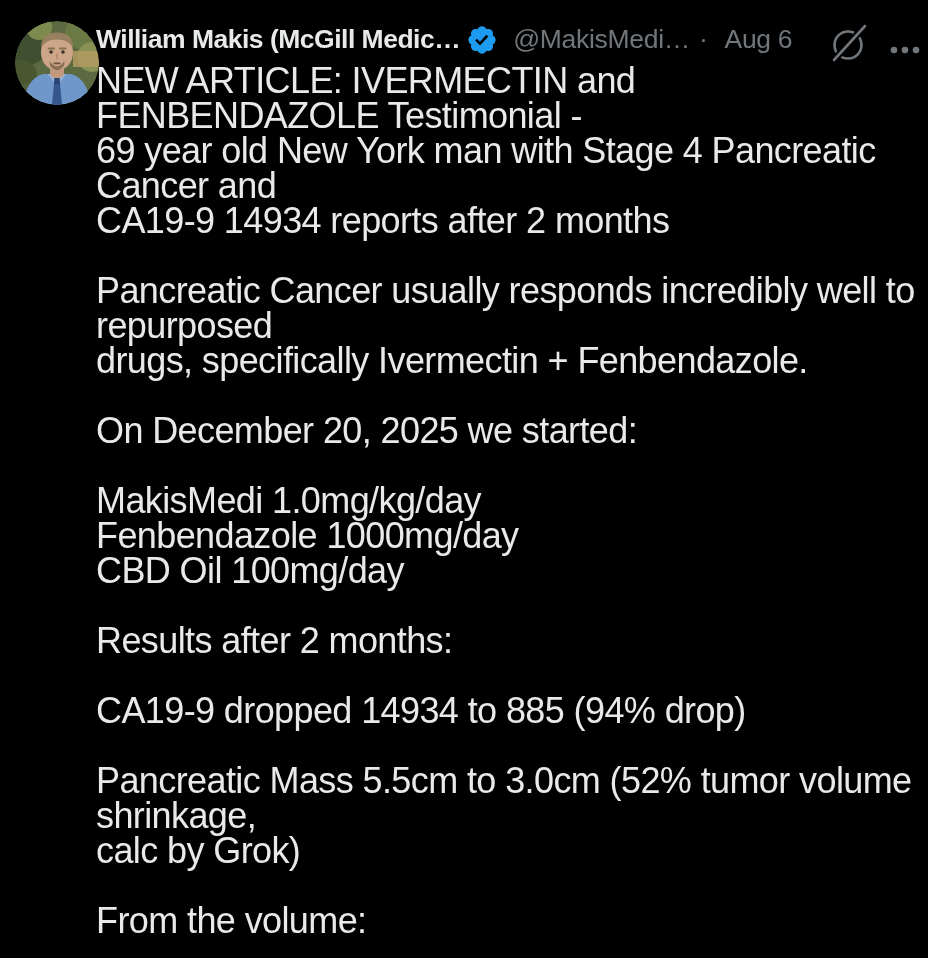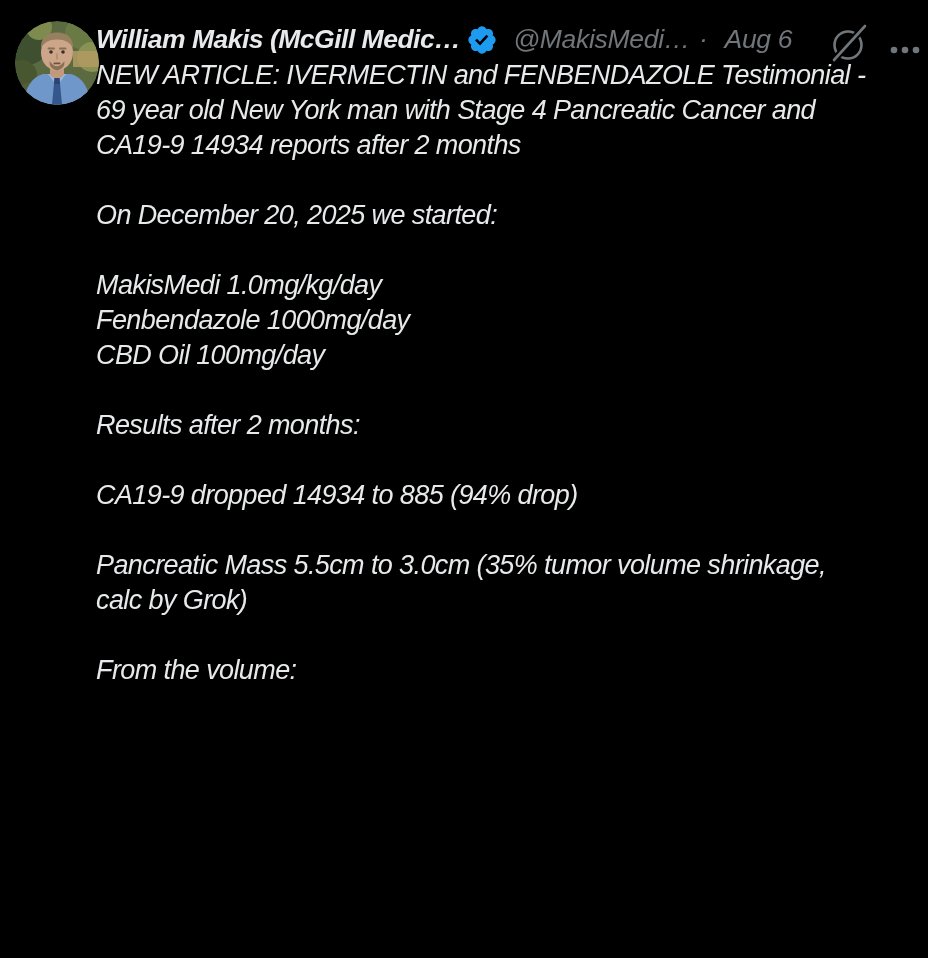--- a/index.html
+++ b/index.html
@@ -11,21 +11,20 @@
     width: 928px;
     height: 958px;
     overflow: hidden;
     font-family: "Liberation Sans", sans-serif;
   }
   .tweet {
     position: relative;
     width: 928px;
     height: 947px;
     background: #000000;
-    font-style: italic;
   }
   .avatar {
     position: absolute;
     left: 15px;
     top: 21px;
     width: 84px;
     height: 84px;
     border-radius: 50%;
     overflow: hidden;
     cursor: pointer;
@@ -76,21 +75,22 @@
   }
   .more-btn {
     position: absolute;
     right: 0px;
     top: 11px;
     width: 30px;
     height: 14px;
     cursor: pointer;
   }
   .body {
-    font-size: 27px;
+    margin-top: 5px;
+    font-size: 36px;
     line-height: 35px;
     letter-spacing: -0.6px;
     color: #e7e9ea;
   }
   .body p {
     margin: 0 0 35px 0;
     white-space: pre-line;
   }
   .body p:last-child { margin-bottom: 0; }
 </style>
@@ -167,25 +167,27 @@
           <circle cx="15" cy="7" r="3.3" fill="#71767b"></circle>
           <circle cx="26" cy="7" r="3.3" fill="#71767b"></circle>
         </svg>
       </span>
     </div>
 
     <div class="body">
       <p>NEW ARTICLE: IVERMECTIN and FENBENDAZOLE Testimonial -
 69 year old New York man with Stage 4 Pancreatic Cancer and
 CA19-9 14934 reports after 2 months</p>
+      <p>Pancreatic Cancer usually responds incredibly well to repurposed
+drugs, specifically Ivermectin + Fenbendazole.</p>
       <p>On December 20, 2025 we started:</p>
       <p>MakisMedi 1.0mg/kg/day
 Fenbendazole 1000mg/day
 CBD Oil 100mg/day</p>
       <p>Results after 2 months:</p>
       <p>CA19-9 dropped 14934 to 885 (94% drop)</p>
-      <p>Pancreatic Mass 5.5cm to 3.0cm (35% tumor volume shrinkage,
+      <p>Pancreatic Mass 5.5cm to 3.0cm (52% tumor volume shrinkage,
 calc by Grok)</p>
       <p>From the volume:</p>
     </div>
 
   </div>
 </article>
 
 </body></html>

